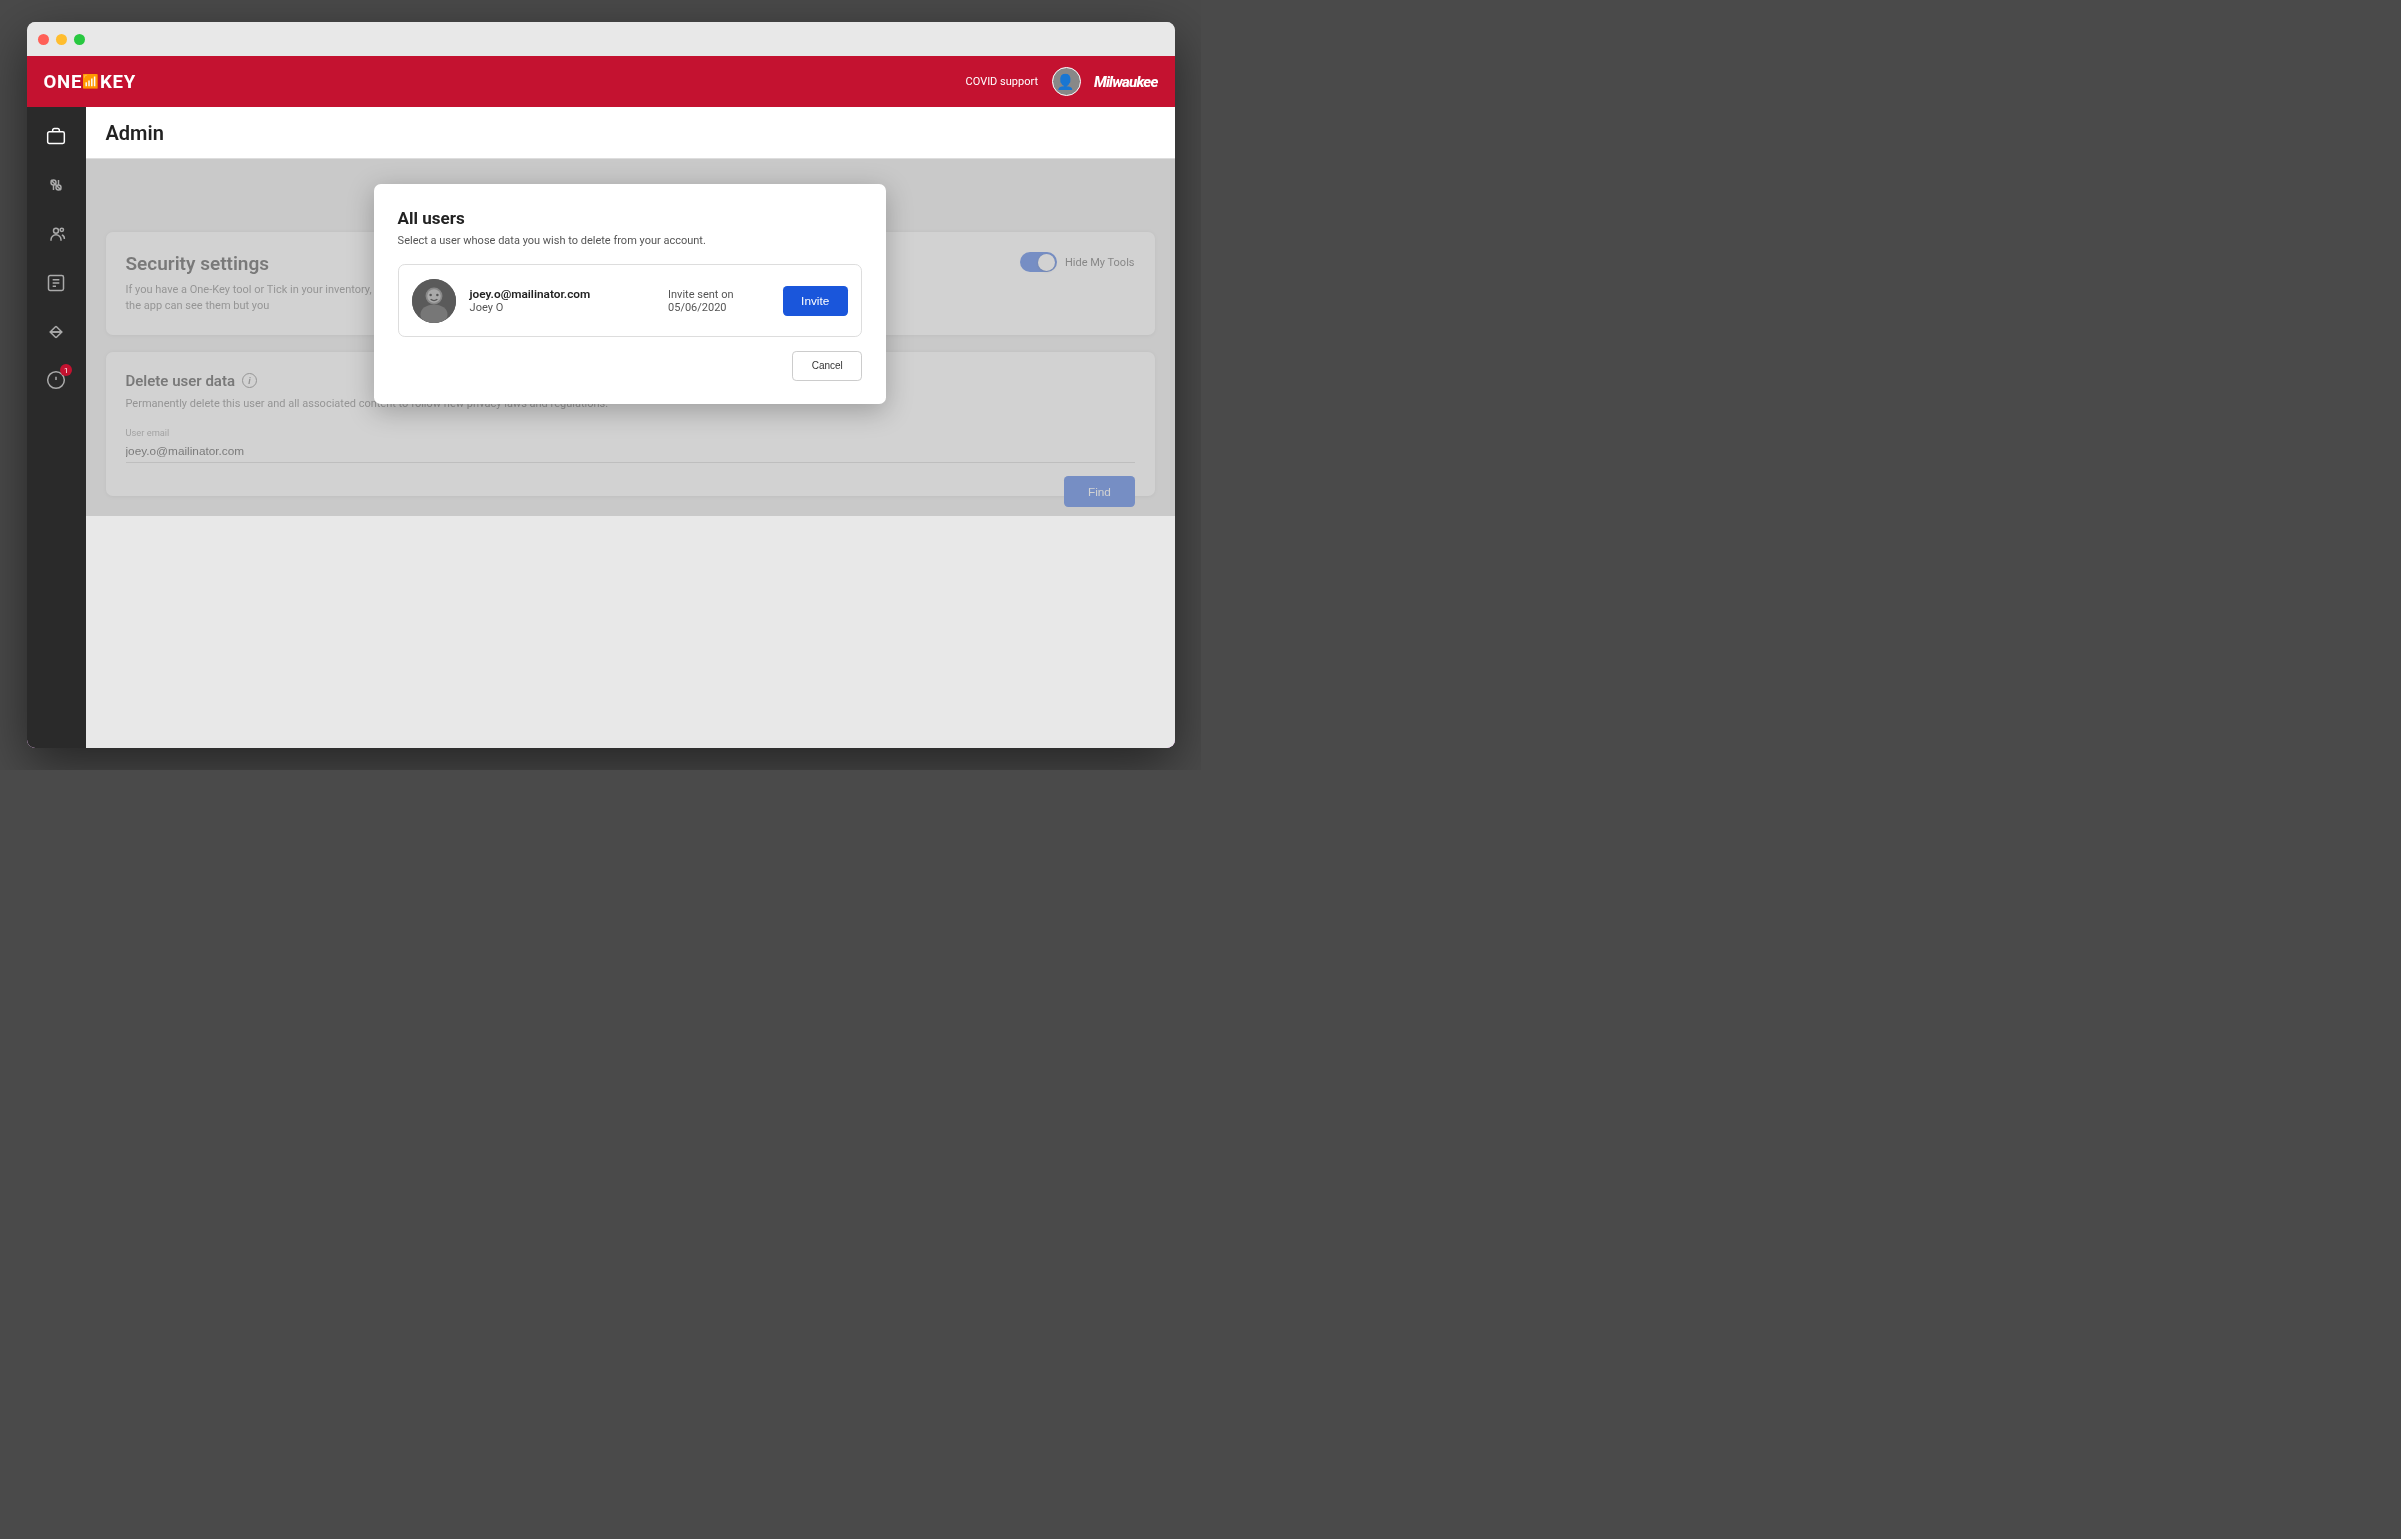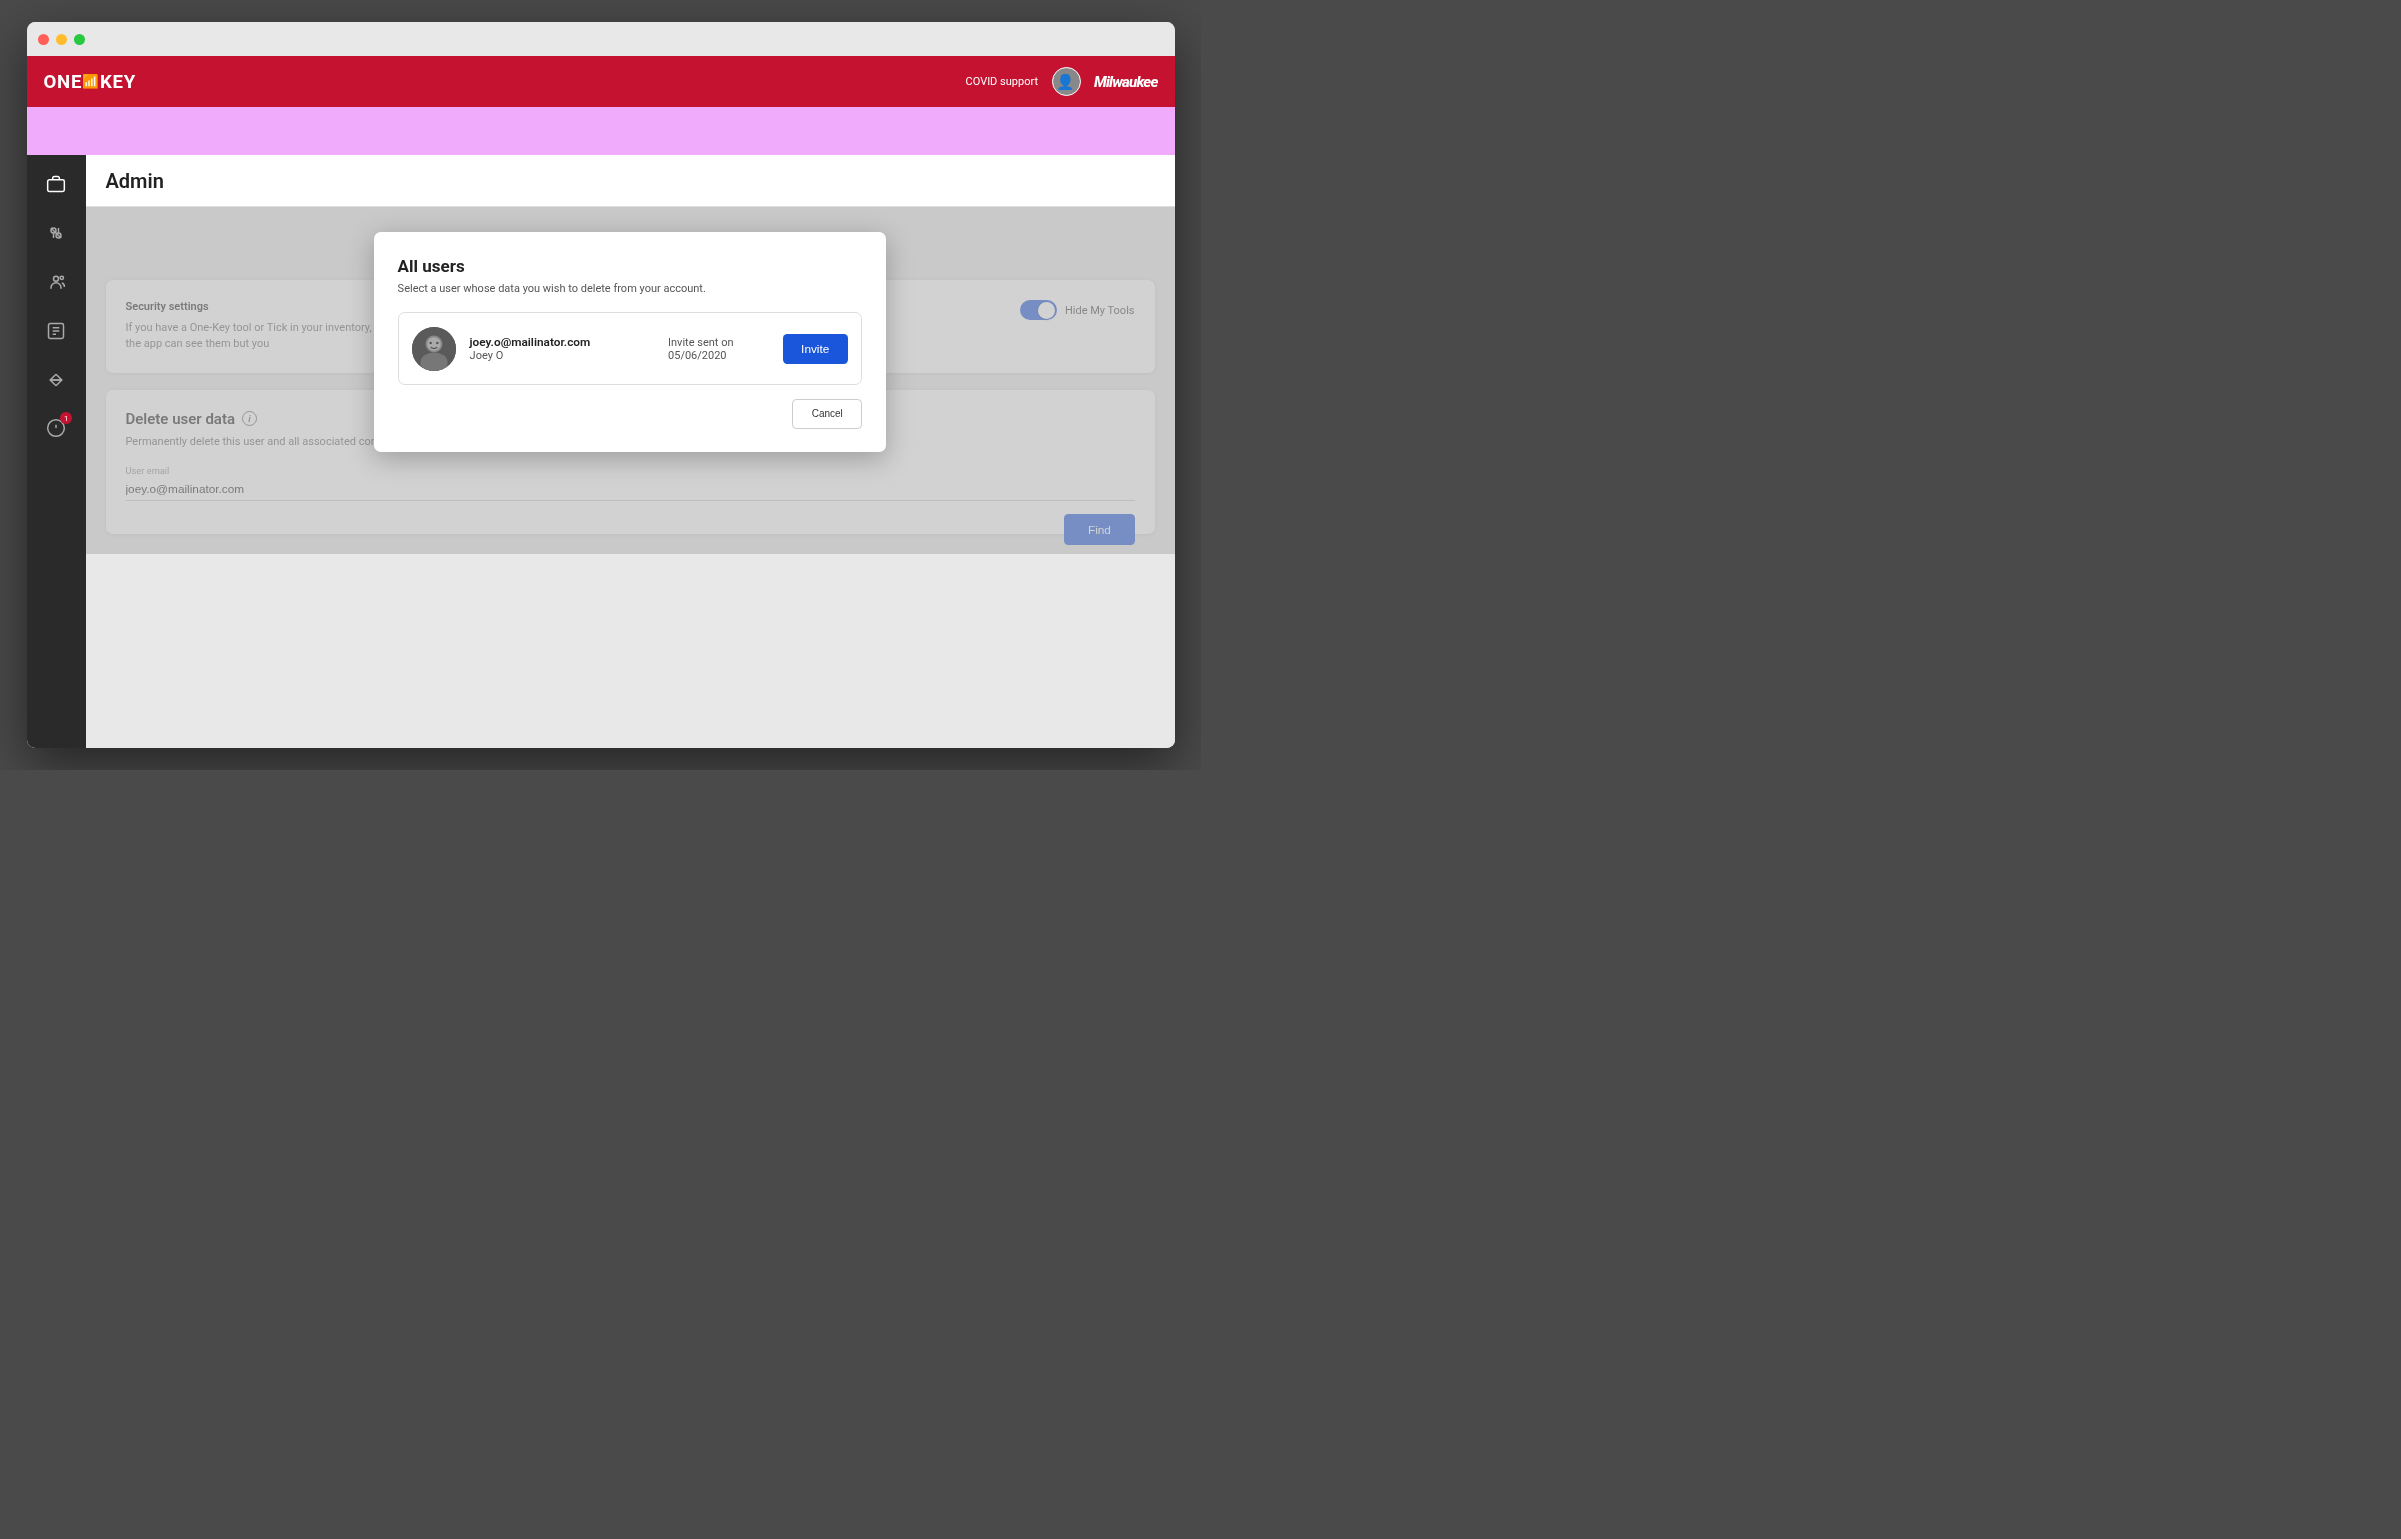--- a/index.html
+++ b/index.html
@@ -34,21 +34,20 @@
       border-radius: 50%;
     }
     .tl-red { background: #ff5f57; }
     .tl-yellow { background: #ffbd2e; }
     .tl-green { background: #28c840; }
     .browser-content {
       height: calc(726px - 34px);
       background: #f0abfc;
       display: flex;
       flex-direction: column;
-      gap: 48px;
     }
     
     .top-nav {
       background: #c41230;
       height: 51px;
       display: flex;
       align-items: center;
       justify-content: space-between;
       padding: 0 17px;
       flex-shrink: 0;
@@ -184,21 +183,21 @@
       padding: 20px;
       margin-bottom: 17px;
       box-shadow: 0 0.8px 3.4px rgba(0,0,0,0.1);
     }
     .settings-card-header {
       display: flex;
       justify-content: space-between;
       align-items: flex-start;
     }
     .settings-card-title {
-      font-size: 11px;
+      font-size: 19px;
       font-weight: 600;
       color: #222;
       margin-bottom: 6.8px;
     }
     .settings-card-desc {
       font-size: 11px;
       color: #666;
       max-width: 439px;
       line-height: 1.5;
     }

